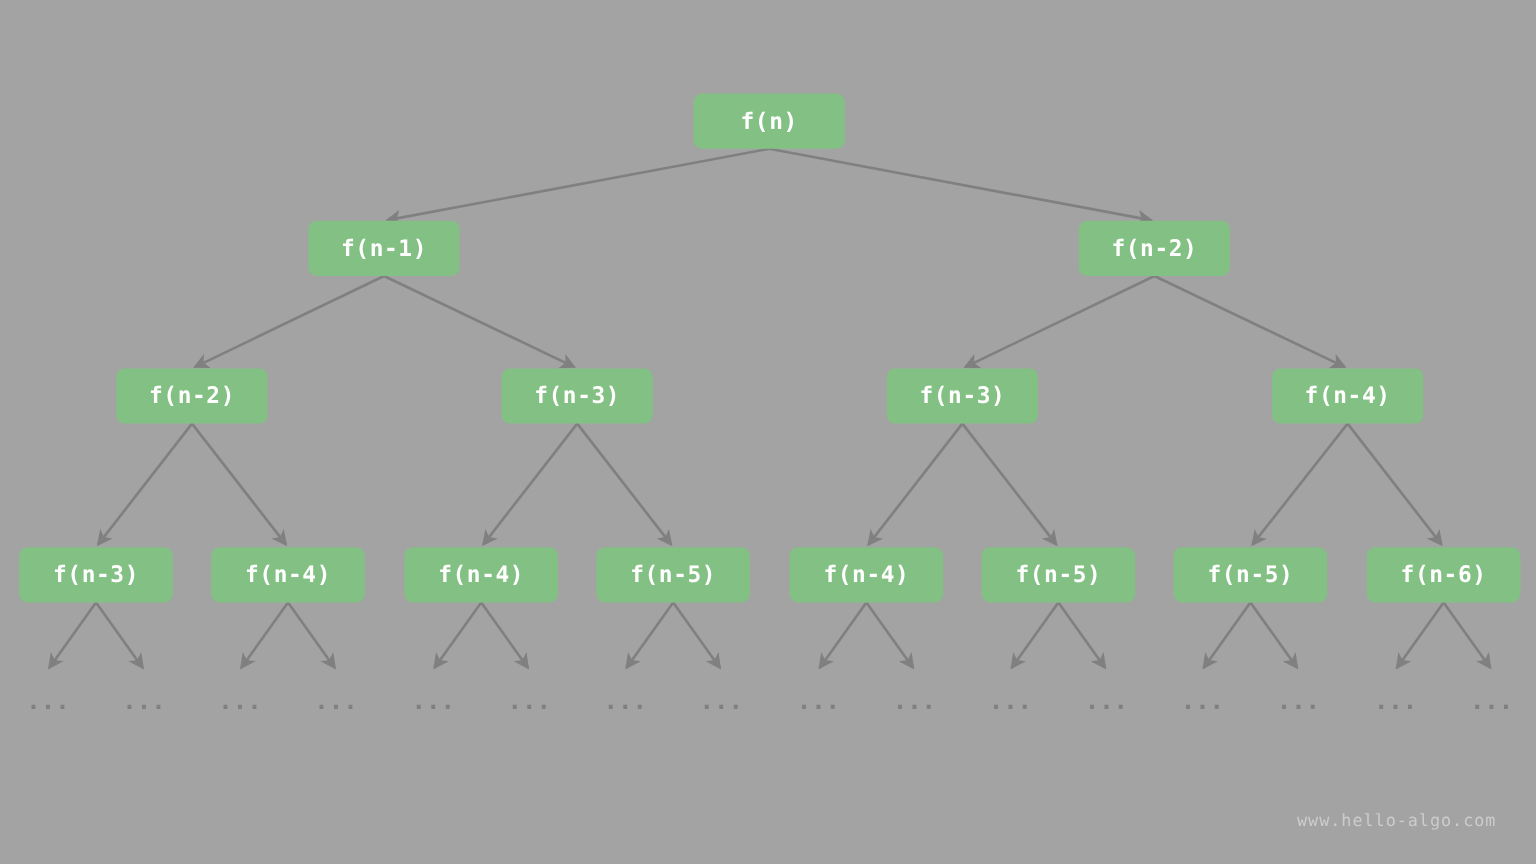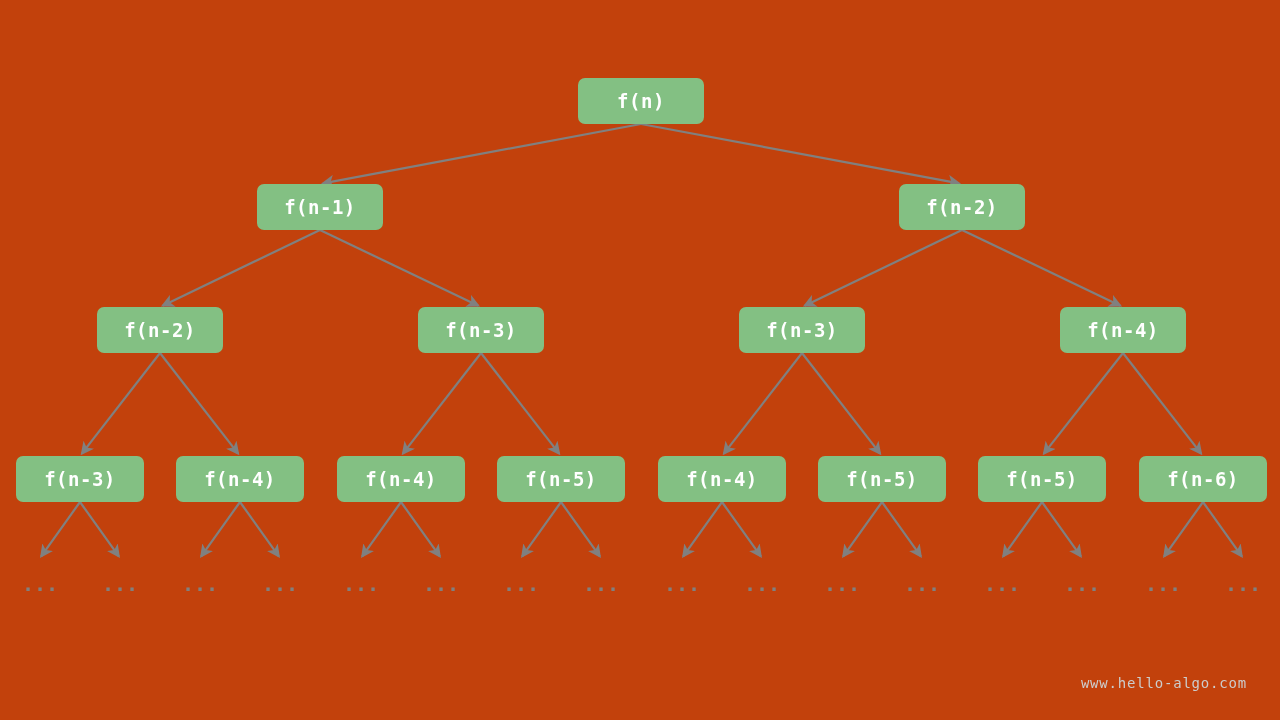--- a/index.html
+++ b/index.html
@@ -4,21 +4,21 @@
 <style>
   html, body {
     margin: 0;
     padding: 0;
     background: #ffffff;
   }
   #canvas {
     position: relative;
     width: 1280px;
     height: 720px;
-    background: #c2410c;
+    background: #a3a3a3;
     overflow: hidden;
     font-family: "DejaVu Sans Mono", "Liberation Mono", monospace;
   }
   svg#tree {
     position: absolute;
     left: 0;
     top: 0;
     width: 1280px;
     height: 720px;
   }

